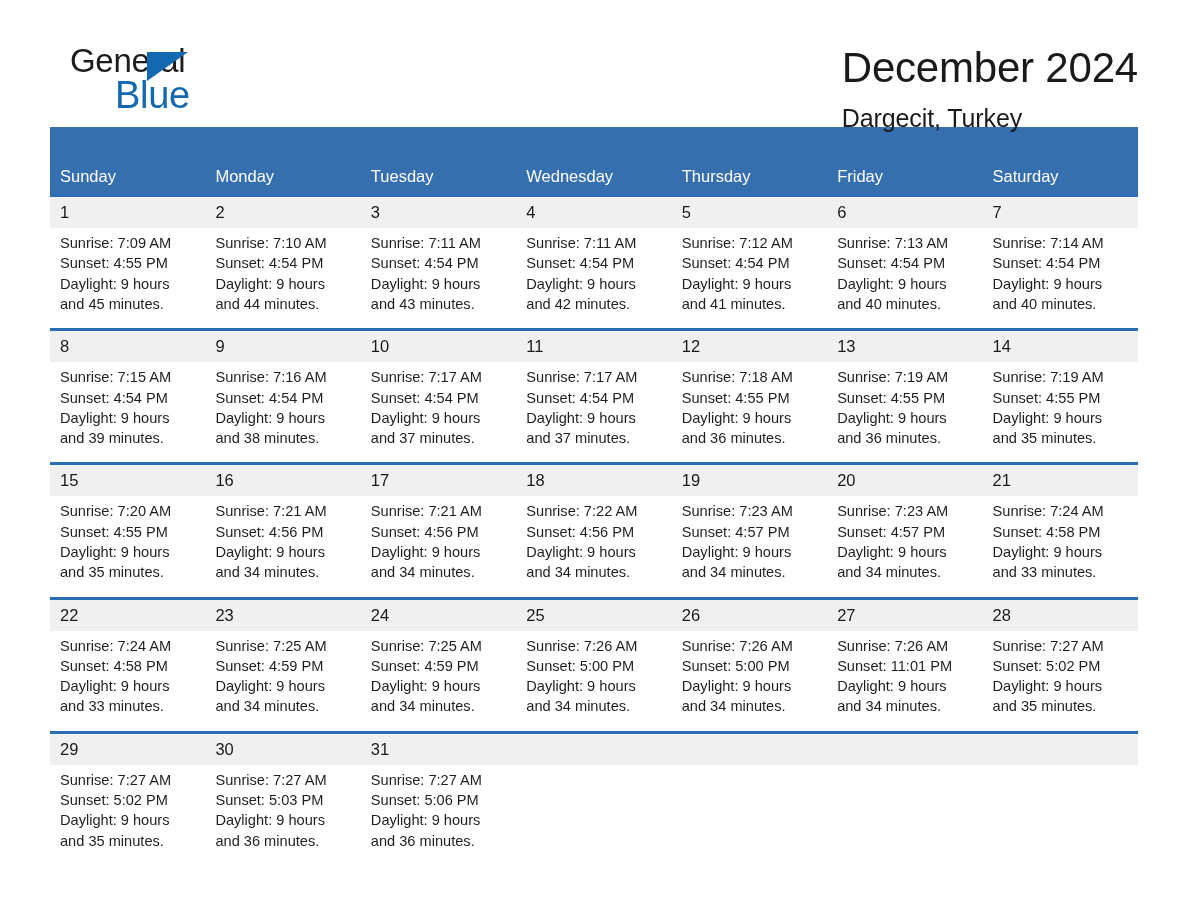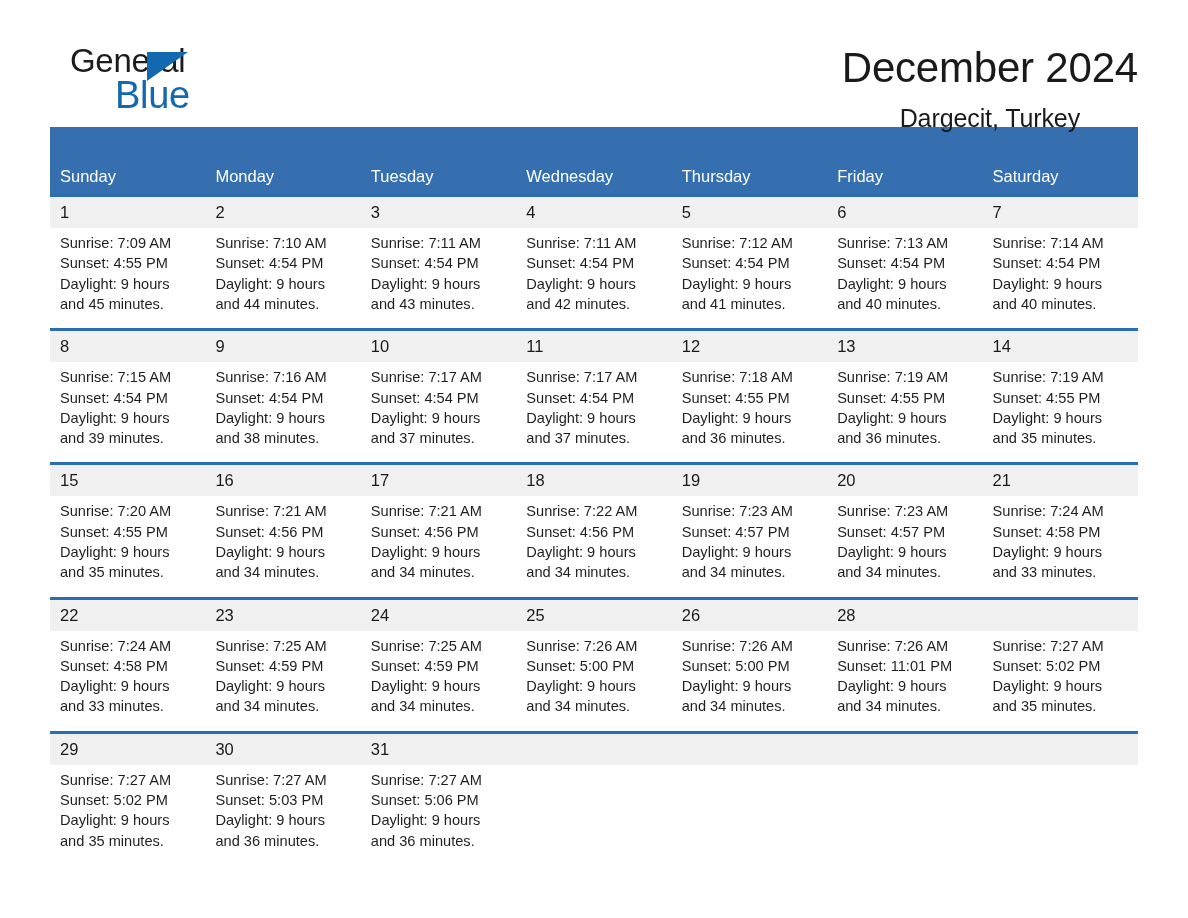--- a/index.html
+++ b/index.html
@@ -59,21 +59,21 @@
   .brand-blue {
     position: absolute;
     left: 65px;
     top: 32px;
     font-size: 38px;
     letter-spacing: -0.3px;
     color: #1269b0;
     line-height: 1;
   }
   .titleblock {
-    text-align: center;
+    text-align: left;
     padding-top: 2px;
   }
   .cal-title {
     font-size: 42px;
     font-weight: normal;
     color: #1a1a1a;
     line-height: 1.05;
     letter-spacing: -0.2px;
   }
   .cal-location {
@@ -333,20 +333,21 @@
       </div>
     </div>
 
     <div class="week">
       <div class="week-daynums">
         <div class="dn">22</div>
         <div class="dn">23</div>
         <div class="dn">24</div>
         <div class="dn">25</div>
         <div class="dn">26</div>
+        <div class="dn">27</div>
         <div class="dn">28</div>
       </div>
       <div class="week-body">
         <div class="cell">
           <div class="ln">Sunrise: 7:24 AM</div>
           <div class="ln">Sunset: 4:58 PM</div>
           <div class="ln">Daylight: 9 hours</div>
           <div class="ln">and 33 minutes.</div>
         </div>
         <div class="cell">

